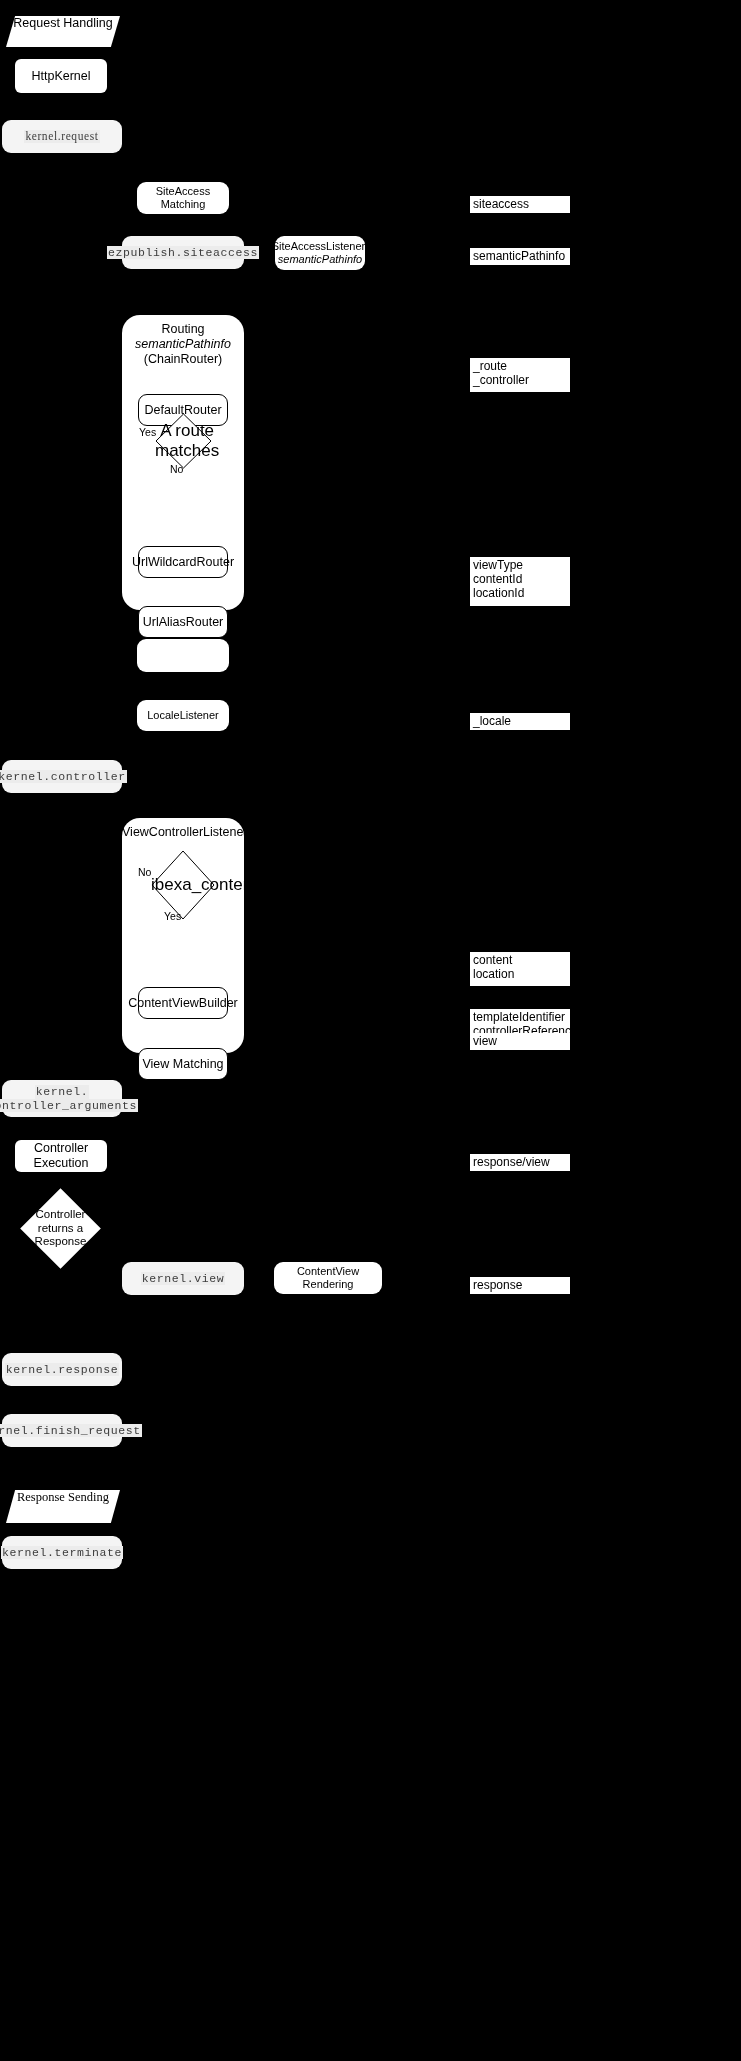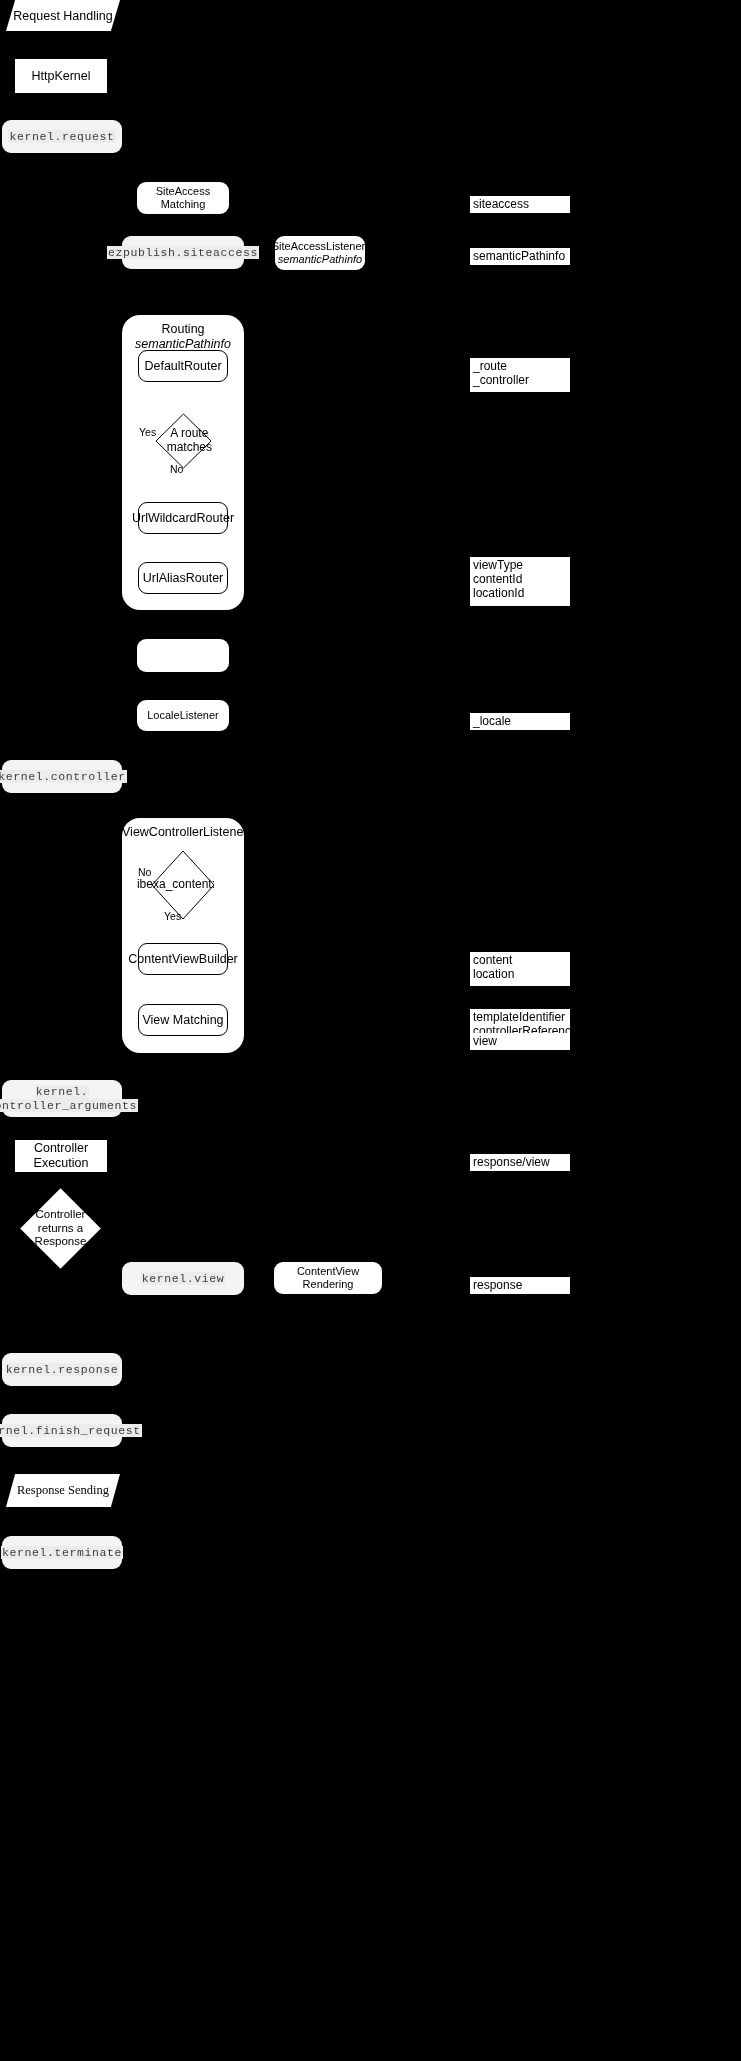--- a/index.html
+++ b/index.html
@@ -25,34 +25,36 @@
     justify-content: center;
     text-align: center;
     color: #000000;
     background: #ffffff;
     line-height: 1.18;
   }
 
   
   .box-plain {
     font-size: 12.5px;
+    border-radius: 6px;
   }
 
   
   .box-round {
     border-radius: 9px;
     font-size: 11px;
   }
 
   
   .box-outline {
     border-radius: 9px;
     border: 1px solid #000000;
     font-size: 12.5px;
     background: #ffffff;
+    margin-top: 44px;
   }
 
   
   .box-event {
     border-radius: 9px;
     background: #f4f4f4;
     font-family: "Liberation Mono", "DejaVu Sans Mono", monospace;
     font-size: 11.5px;
     letter-spacing: .6px;
     color: #3d3d3d;
@@ -82,42 +84,42 @@
   }
 
   
   .banner {
     position: absolute;
     box-sizing: border-box;
     background: #ffffff;
     color: #000;
     font-size: 12.5px;
     display: flex;
-    align-items: center;
     justify-content: center;
     clip-path: polygon(8% 0%, 100% 0%, 92% 100%, 0% 100%);
+    margin-top: 16px;
   }
 
   
   .diamond {
     position: absolute;
     box-sizing: border-box;
   }
   .diamond .dia-shape {
     position: absolute;
     inset: 0;
   }
   .diamond .dia-label {
     position: absolute;
     inset: 0;
     display: flex;
     align-items: center;
-    justify-content: flex-end;
+    justify-content: flex-start;
     text-align: center;
-    font-size: 12px;
+    font-size: 17px;
     color: #000;
     line-height: 1.15;
   }
 
   
   .diamond-filled {
     position: absolute;
     background: #ffffff;
     transform: rotate(45deg);
   }
@@ -229,21 +231,21 @@
   </div>
 
   <div class="node box-plain" style="left:15px; top:1140px; width:92px; height:32px;">
     <span>Controller Execution</span>
   </div>
 
   <div class="node box-round" style="left:274px; top:1262px; width:108px; height:32px;">
     <span>ContentView Rendering</span>
   </div>
 
-  <div class="node box-event" style="left:2px; top:120px; width:120px; height:33px;">
+  <div class="node box-event" style="left:2px; top:120px; width:120px; height:33px;font-family:Liberation Serif, serif;">
     <span class="evt">kernel.request</span>
   </div>
 
   <div class="node box-event" style="left:122px; top:236px; width:122px; height:33px;">
     <span class="evt">ezpublish.siteaccess</span>
   </div>
 
   <div class="node box-event" style="left:2px; top:760px; width:120px; height:33px;">
     <span class="evt">kernel.controller</span>
   </div>

